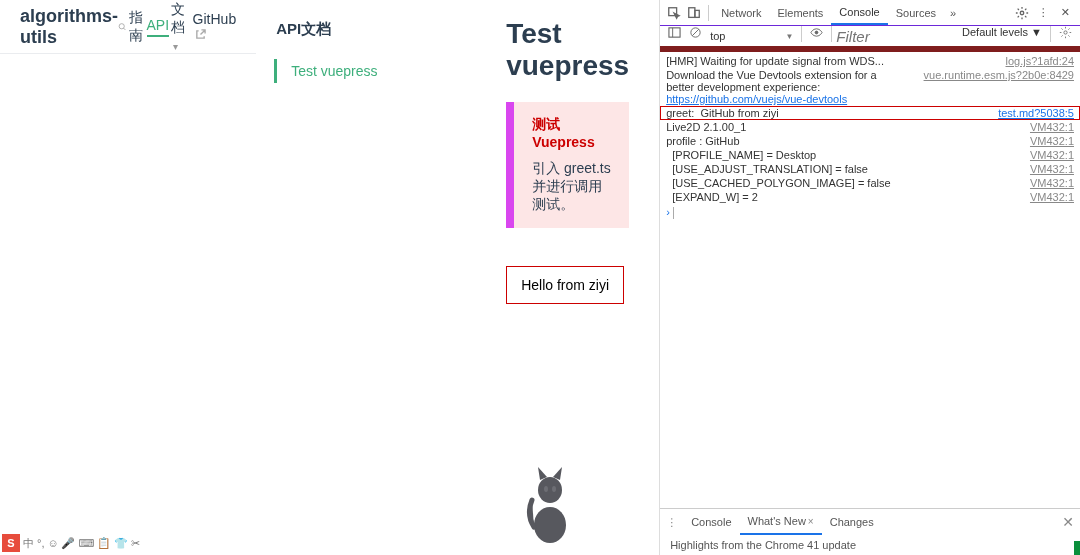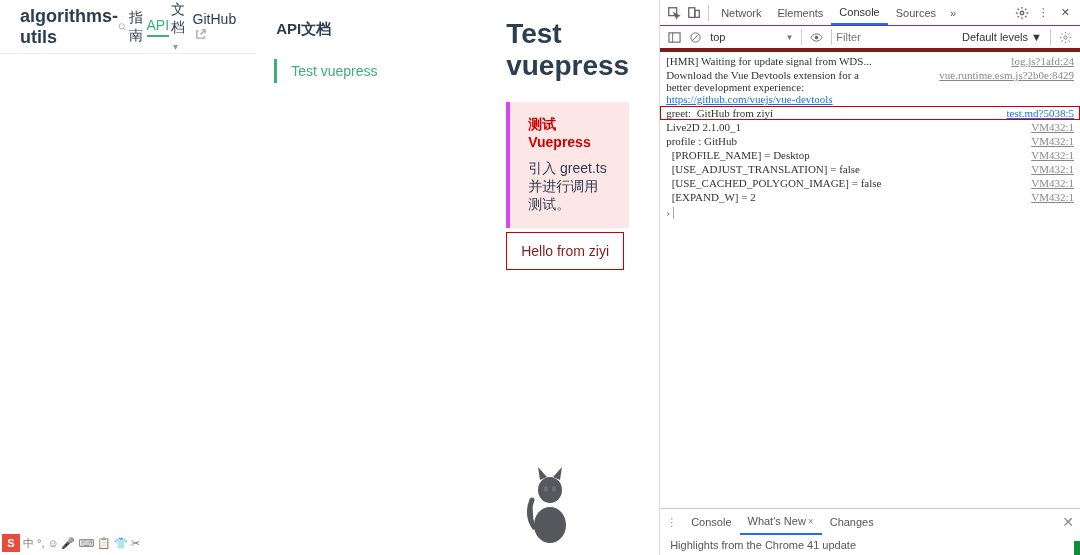--- a/index.html
+++ b/index.html
@@ -12,48 +12,48 @@
 .nav .item.act { color: #3eaf7c; border-bottom: 2px solid #3eaf7c; padding-bottom: 2px; }
 .nav .sico { width: 16px; height: 16px; stroke: #999; fill: none; stroke-width: 2; }
 .nav .chev { font-size: 10px; color: #999; margin-left: 2px; }
 .nav .ext { width: 11px; height: 11px; stroke: #aaa; fill: none; stroke-width: 1.5; margin-left: 2px; }
 .body { display: flex; flex: 1; }
 .side { width: 220px; padding: 20px 0 0 20px; }
 .side .h { font-size: 15px; font-weight: 600; color: #2c3e50; margin-bottom: 20px; }
 .side .li { font-size: 14px; color: #3eaf7c; padding: 4px 0 4px 14px; border-left: 3px solid #3eaf7c; margin-left: -2px; cursor: pointer; }
 .main { flex: 1; padding: 18px 30px; }
 .main h1 { font-size: 28px; font-weight: 600; margin-bottom: 20px; }
-.tip { background: #fde6e6; border-left: 4px solid #d946ef; padding: 14px 18px; margin-bottom: 4px; }
+.tip { background: #fde6e6; border-left: 8px solid #d946ef; padding: 14px 18px; margin-bottom: 10px; }
 .tip .tt { color: #c00; font-weight: 600; font-size: 14px; margin-bottom: 10px; }
 .tip .tb { font-size: 14px; color: #2c3e50; }
-.out { border: 1px solid #c00; padding: 10px 14px; font-size: 14px; color: #7f1d1d; display: inline-block; min-width: 100px; }
+.out { border: 1px solid #c00; padding: 10px 14px; font-size: 14px; color: #000000; display: inline-block; min-width: 100px; margin-top: 28px; }
 .cat { position: absolute; bottom: 10px; left: 520px; width: 60px; height: 90px; }
 .cat .bod { fill: #57585e; }
 .ime { position: absolute; bottom: 2px; left: 2px; display: flex; align-items: center; gap: 3px; height: 20px; }
 .ime .s { background: #e74c3c; color: #fff; font-weight: bold; width: 18px; height: 18px; display: flex; align-items: center; justify-content: center; font-size: 11px; }
 .ime .i { font-size: 11px; color: #777; }
 
 
 .dt { flex: 1; display: flex; flex-direction: column; font-size: 11px; color: #333; background: #fff; }
 .dt .tabs { display: flex; align-items: center; height: 26px; border-bottom: 1px solid #6d28d9; padding: 0 4px; }
 .dt .tabs .ico { width: 14px; height: 14px; margin: 0 3px; stroke: #666; fill: none; stroke-width: 1.5; }
 .dt .tabs .t { padding: 0 8px; height: 100%; display: flex; align-items: center; color: #555; cursor: pointer; }
 .dt .tabs .t.act { border-bottom: 2px solid #1a73e8; color: #333; }
 .dt .tabs .sep { width: 1px; height: 16px; background: #ccc; margin: 0 4px; }
 .dt .tabs .sp { flex: 1; }
 .dt .tabs .more { padding: 0 6px; color: #555; }
-.dt .tool { display: flex; align-items: center; height: 26px; border-bottom: 4px solid #7f1d1d; padding: 0 4px; }
+.dt .tool { display: flex; height: 26px; border-bottom: 6px solid #7f1d1d; padding: 0 4px; }
 .dt .tool .ico { width: 13px; height: 13px; margin: 0 4px; stroke: #666; fill: none; }
 .dt .tool .sel { font-size: 11px; color: #333; margin: 0 4px; display: flex; align-items: center; }
 .dt .tool .sel .arr { font-size: 8px; margin-left: 60px; color: #777; }
-.dt .tool .filt { border: none; font-size: 11px; color: #999; width: 90px; outline: none; }
+.dt .tool .filt { border: none; font-size: 15px; color: #999; width: 90px; outline: none; font-style: italic; }
 .dt .tool .lvl { font-size: 11px; color: #333; margin-right: 4px; }
 .dt .tool .sep2 { width: 1px; height: 16px; background: #ccc; margin: 0 4px; }
 .dt .tool .sp { flex: 1; }
-.dt .log { flex: 1; font-family: Liberation Serif, serif; font-size: 11px; overflow: hidden; padding: 2px 0; }
+.dt .log { flex: 1; font-family: Liberation Sans, sans-serif; font-size: 11px; overflow: hidden; padding: 2px 0; }
 .dt .log .r { display: flex; padding: 1px 6px; }
 .dt .log .r .m { flex: 1; white-space: pre; color: #333; }
 .dt .log .r .m .u { color: #1a73e8; text-decoration: underline; }
 .dt .log .r .src { color: #888; text-decoration: underline; cursor: pointer; }
 .dt .log .r.hi { outline: 1px solid #c00; outline-offset: -1px; }
 .dt .log .r.hi .src { color: #1a73e8; }
 .dt .log .p { color: #1a73e8; padding: 2px 6px; }
 .dt .log .p .cur { border-left: 1px solid #aaa; height: 12px; display: inline-block; margin-left: 3px; vertical-align: middle; }
 .dt .drawer { border-top: 1px solid #ccc; }
 .dt .drawer .dh { display: flex; align-items: center; height: 26px; padding: 0 6px; }

